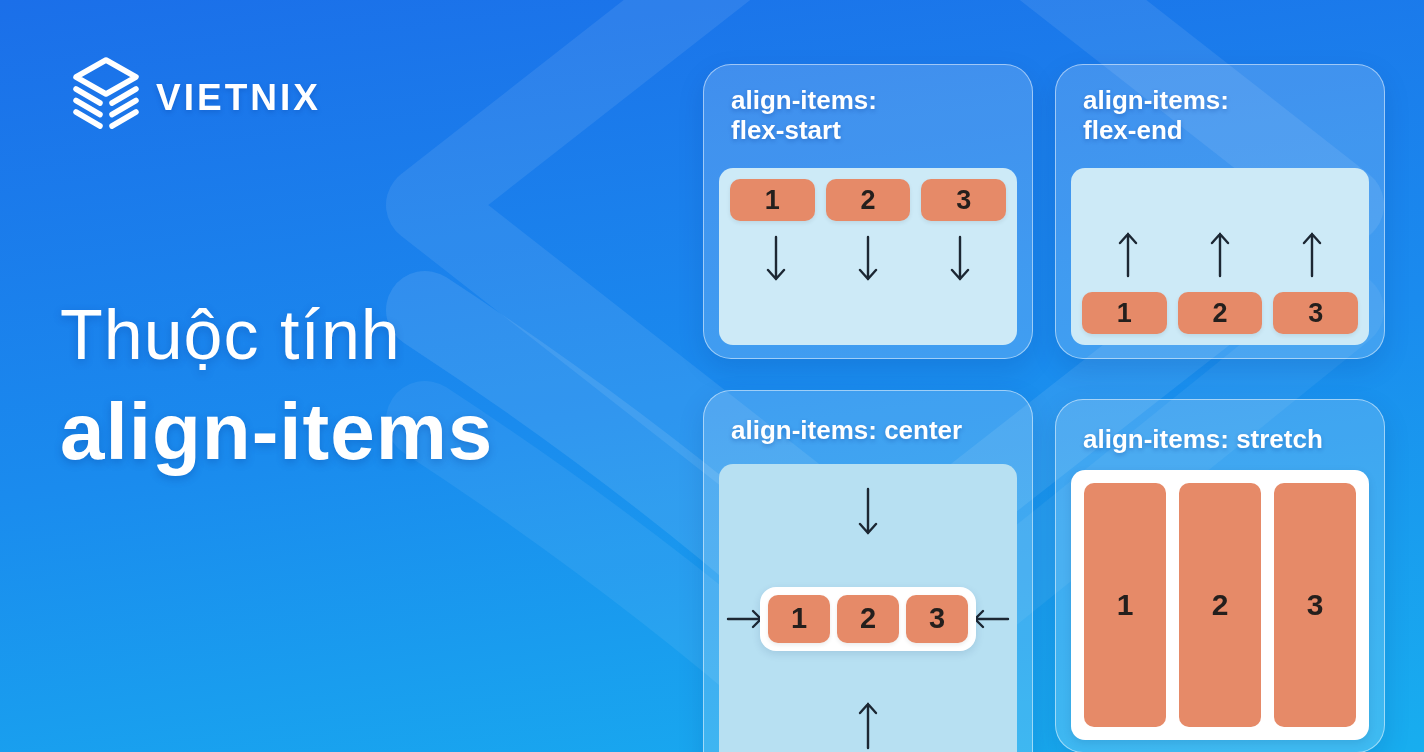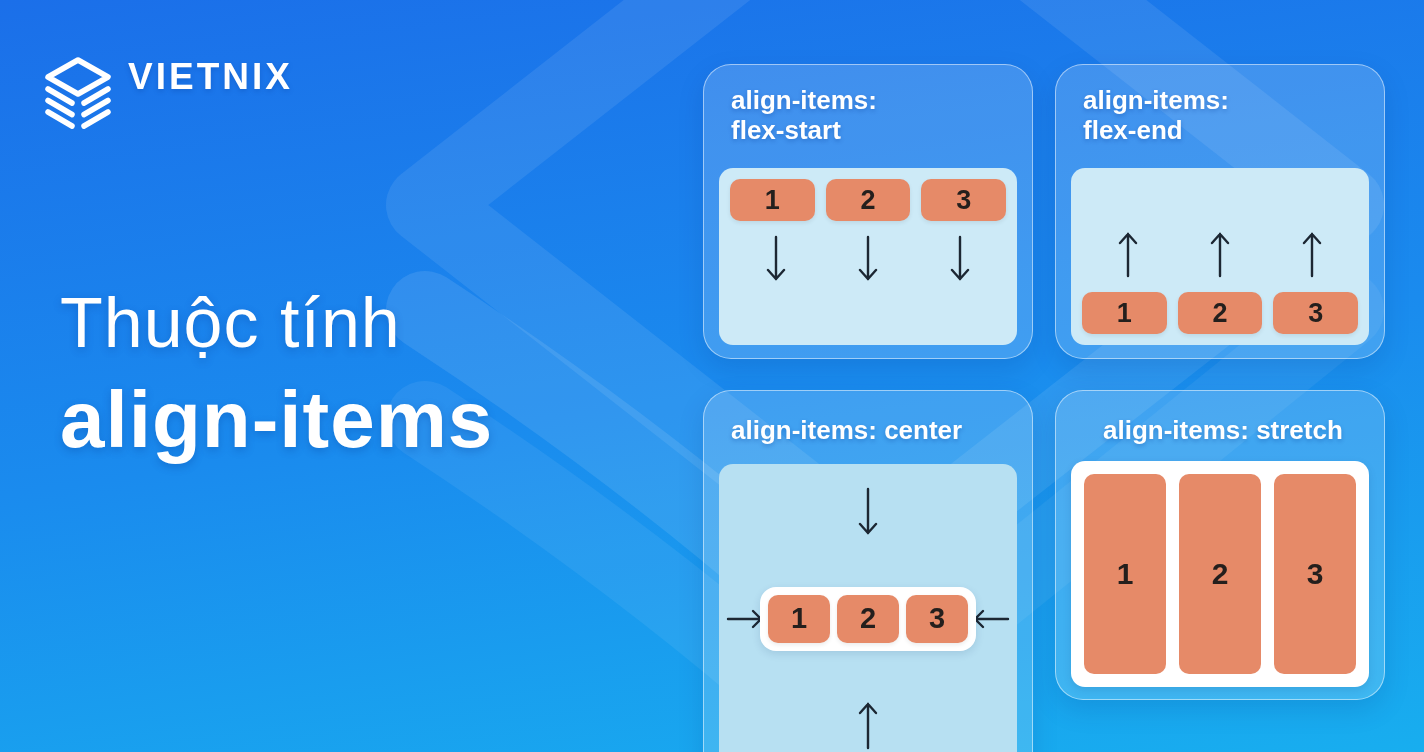--- a/index.html
+++ b/index.html
@@ -4,45 +4,45 @@
 <style>
   html,body{margin:0;padding:0;}
   body{
     width:1424px;height:752px;overflow:hidden;position:relative;
     font-family:"Liberation Sans","DejaVu Sans",sans-serif;
     background:linear-gradient(172deg,#1b6fe9 0%,#1a8bee 52%,#18aeef 100%);
   }
   .watermark{position:absolute;inset:0;pointer-events:none;}
 
   
-  .logo{position:absolute;left:42px;top:56px;display:flex;gap:14px;}
+  .logo{position:absolute;left:70px;top:56px;display:flex;align-items:center;gap:14px;}
   .logo-icon svg{display:block;}
   .logo-text{
     color:#fff;font-weight:700;font-size:37px;letter-spacing:3px;
     text-shadow:0 2px 5px rgba(0,50,140,.25);
   }
 
   
   .main-title{position:absolute;left:60px;top:288px;color:#fff;
     text-shadow:0 3px 8px rgba(0,50,140,.28);}
-  .main-title .t1{font-size:70px;font-weight:500;line-height:1.0;letter-spacing:1px;}
+  .main-title .t1{font-size:70px;font-weight:500;line-height:1.0;letter-spacing:1px;margin-top:12px;}
   .main-title .t2{font-size:80px;font-weight:800;line-height:1.0;margin-top:22px;letter-spacing:1px;}
 
   
   .card{
     position:absolute;width:330px;border-radius:28px;
     background:rgba(255,255,255,.17);
     border:1.5px solid rgba(255,255,255,.5);
     box-shadow:0 10px 26px rgba(0,50,130,.15);
     box-sizing:border-box;
   }
   .card1{left:703px;top:64px;height:295px;}
   .card2{left:1055px;top:64px;height:295px;}
   .card3{left:703px;top:390px;height:399px;}
-  .card4{left:1055px;top:390px;height:310px;padding-left:20px;}
+  .card4{left:1055px;top:399px;height:354px;}
 
   .card-label{
     margin:20px 0 0 27px;color:#fff;font-size:26px;font-weight:700;line-height:1.16;
     white-space:pre-line;text-shadow:0 2px 4px rgba(0,50,140,.3);
   }
   .card3 .card-label,.card4 .card-label{margin-top:24px;}
 
   
   .demo{position:absolute;left:15px;right:15px;bottom:13px;border-radius:14px;box-sizing:border-box;}
   .demo-blue{background:#cdeaf7;top:103px;display:flex;flex-direction:column;padding:11px;}

